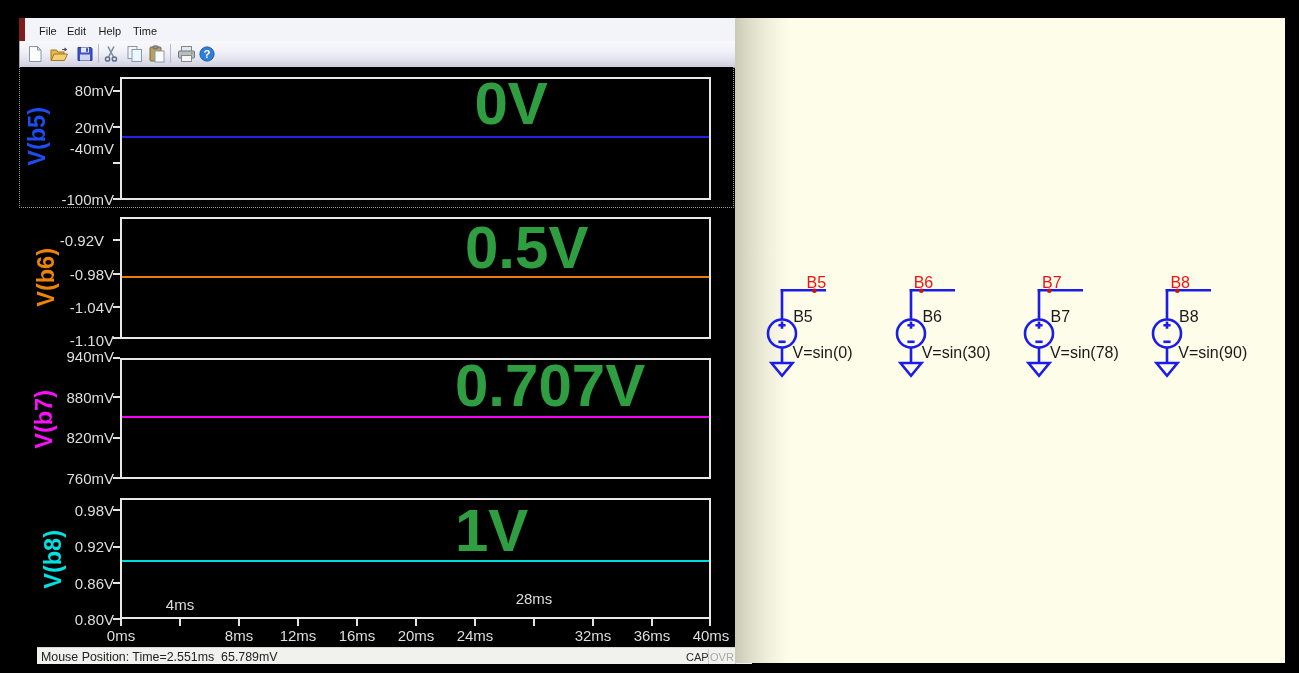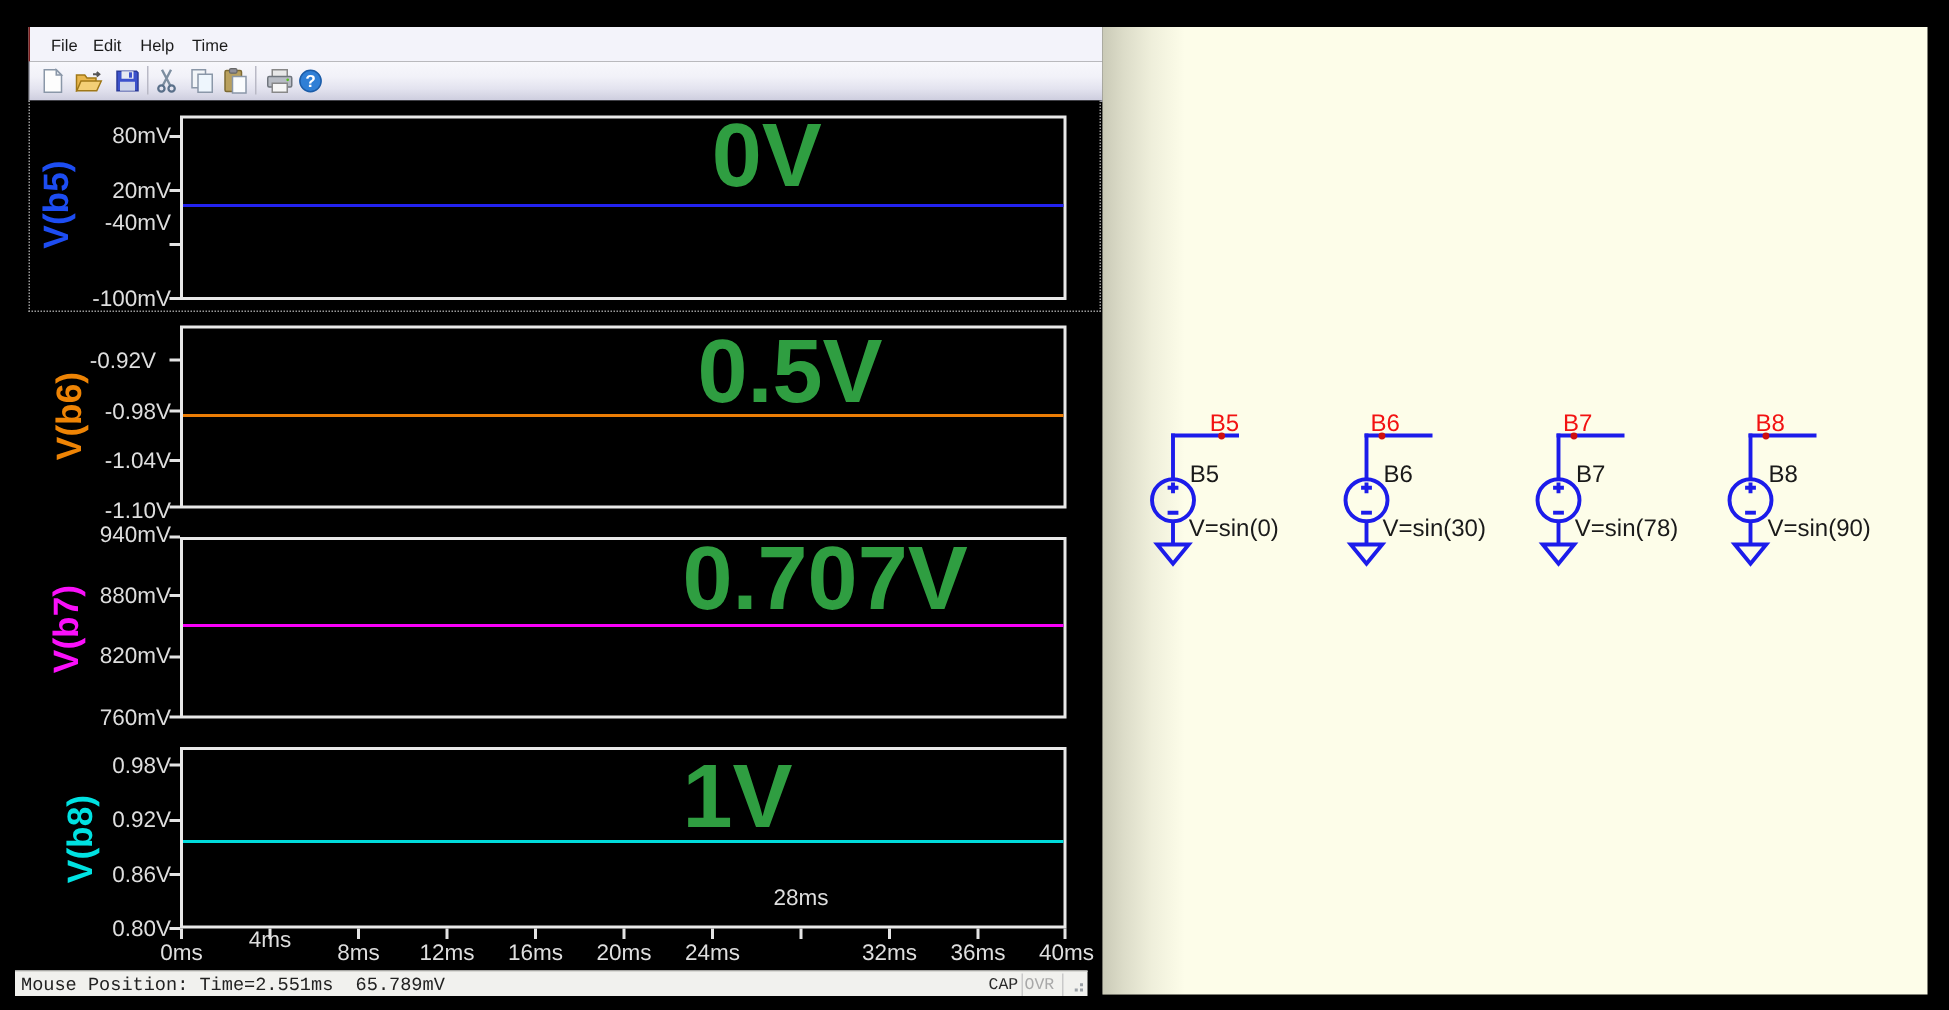--- a/index.html
+++ b/index.html
@@ -1,30 +1,30 @@
 <!DOCTYPE html>
 <html><head>
 <meta charset="utf-8">
 <style>
   html,body{margin:0;padding:0;}
   body{width:1299px;height:673px;background:#000;position:relative;overflow:hidden;
        font-family:"Liberation Sans",sans-serif;}
   .abs{position:absolute;}
   
   #menubar{left:19px;top:18px;width:715px;height:23px;background:#f3f3fa;
-           border-left:1px solid #7f1d1d;color:#1a1a1a;font-size:11px;}
+           border-left:6px solid #7f1d1d;color:#1a1a1a;font-size:11px;}
   #menubar span{position:absolute;top:7px;}
   #toolbar{left:19px;top:41px;width:715px;height:26px;
            background:linear-gradient(#f8f8fc,#f1f1f8 40%,#e3e3ef 70%,#cdcdde 100%);border-bottom:1px solid #9b9bab;
            border-left:1px solid #a8a8b4;}
   .tsep{position:absolute;top:3px;width:1px;height:19px;background:#b9b9c6;}
   .ticon{position:absolute;top:4px;}
   #plot{left:19px;top:67px;width:715px;height:580px;background:#000;}
-  #status{left:10px;top:647px;width:715px;height:16px;background:#f1f1ee;border-top:1px solid #d8d8d4;
-          font-size:11px;color:#222;font-family:Liberation Mono, monospace;}
+  #status{left:37px;top:647px;width:715px;height:16px;background:#f1f1ee;border-top:1px solid #d8d8d4;
+          font-size:11px;color:#222;}
   
   .pane{position:absolute;border:2px solid #e8e8e8;background:#000;}
   .trace{position:absolute;height:2px;}
   .ylab{position:absolute;width:96px;text-align:right;font-size:15px;color:#dedede;
         line-height:15px;}
   .ytick{position:absolute;width:7px;height:2px;background:#e4e4e4;}
   .xtick{position:absolute;width:2px;height:6.5px;background:#e4e4e4;}
   .xlab{position:absolute;width:60px;text-align:center;font-size:15px;color:#dedede;line-height:15px;}
   .plab{position:absolute;font-weight:bold;font-size:23.5px;line-height:23.5px;width:58px;text-align:center;transform:rotate(-90deg);transform-origin:center;white-space:nowrap;}
   .green{position:absolute;font-weight:bold;font-size:60px;color:#2f9e41;line-height:1;}
@@ -144,21 +144,21 @@
   <div class="ylab" style="left:18px;top:502.7px">0.98V</div>
   <div class="ylab" style="left:18px;top:539.1px">0.92V</div>
   <div class="ylab" style="left:18px;top:575.5px">0.86V</div>
   <div class="ylab" style="left:18px;top:612px">0.80V</div>
   <div class="ytick" style="left:113px;top:509.2px"></div>
   <div class="ytick" style="left:113px;top:545.6px"></div>
   <div class="ytick" style="left:113px;top:582px"></div>
   <div class="ytick" style="left:113px;top:617.5px"></div>
 
   <div class="xlab" style="left:91px;top:627.5px">0ms</div>
-  <div class="xlab" style="left:150px;top:619px">4ms</div>
+  <div class="xlab" style="left:150px;top:597px">4ms</div>
   <div class="xlab" style="left:209px;top:627.5px">8ms</div>
   <div class="xlab" style="left:268px;top:627.5px">12ms</div>
   <div class="xlab" style="left:327px;top:627.5px">16ms</div>
   <div class="xlab" style="left:386px;top:627.5px">20ms</div>
   <div class="xlab" style="left:445px;top:627.5px">24ms</div>
   <div class="xlab" style="left:504px;top:591px">28ms</div>
   <div class="xlab" style="left:563px;top:627.5px">32ms</div>
   <div class="xlab" style="left:622px;top:627.5px">36ms</div>
   <div class="xlab" style="left:681px;top:627.5px">40ms</div>
 

